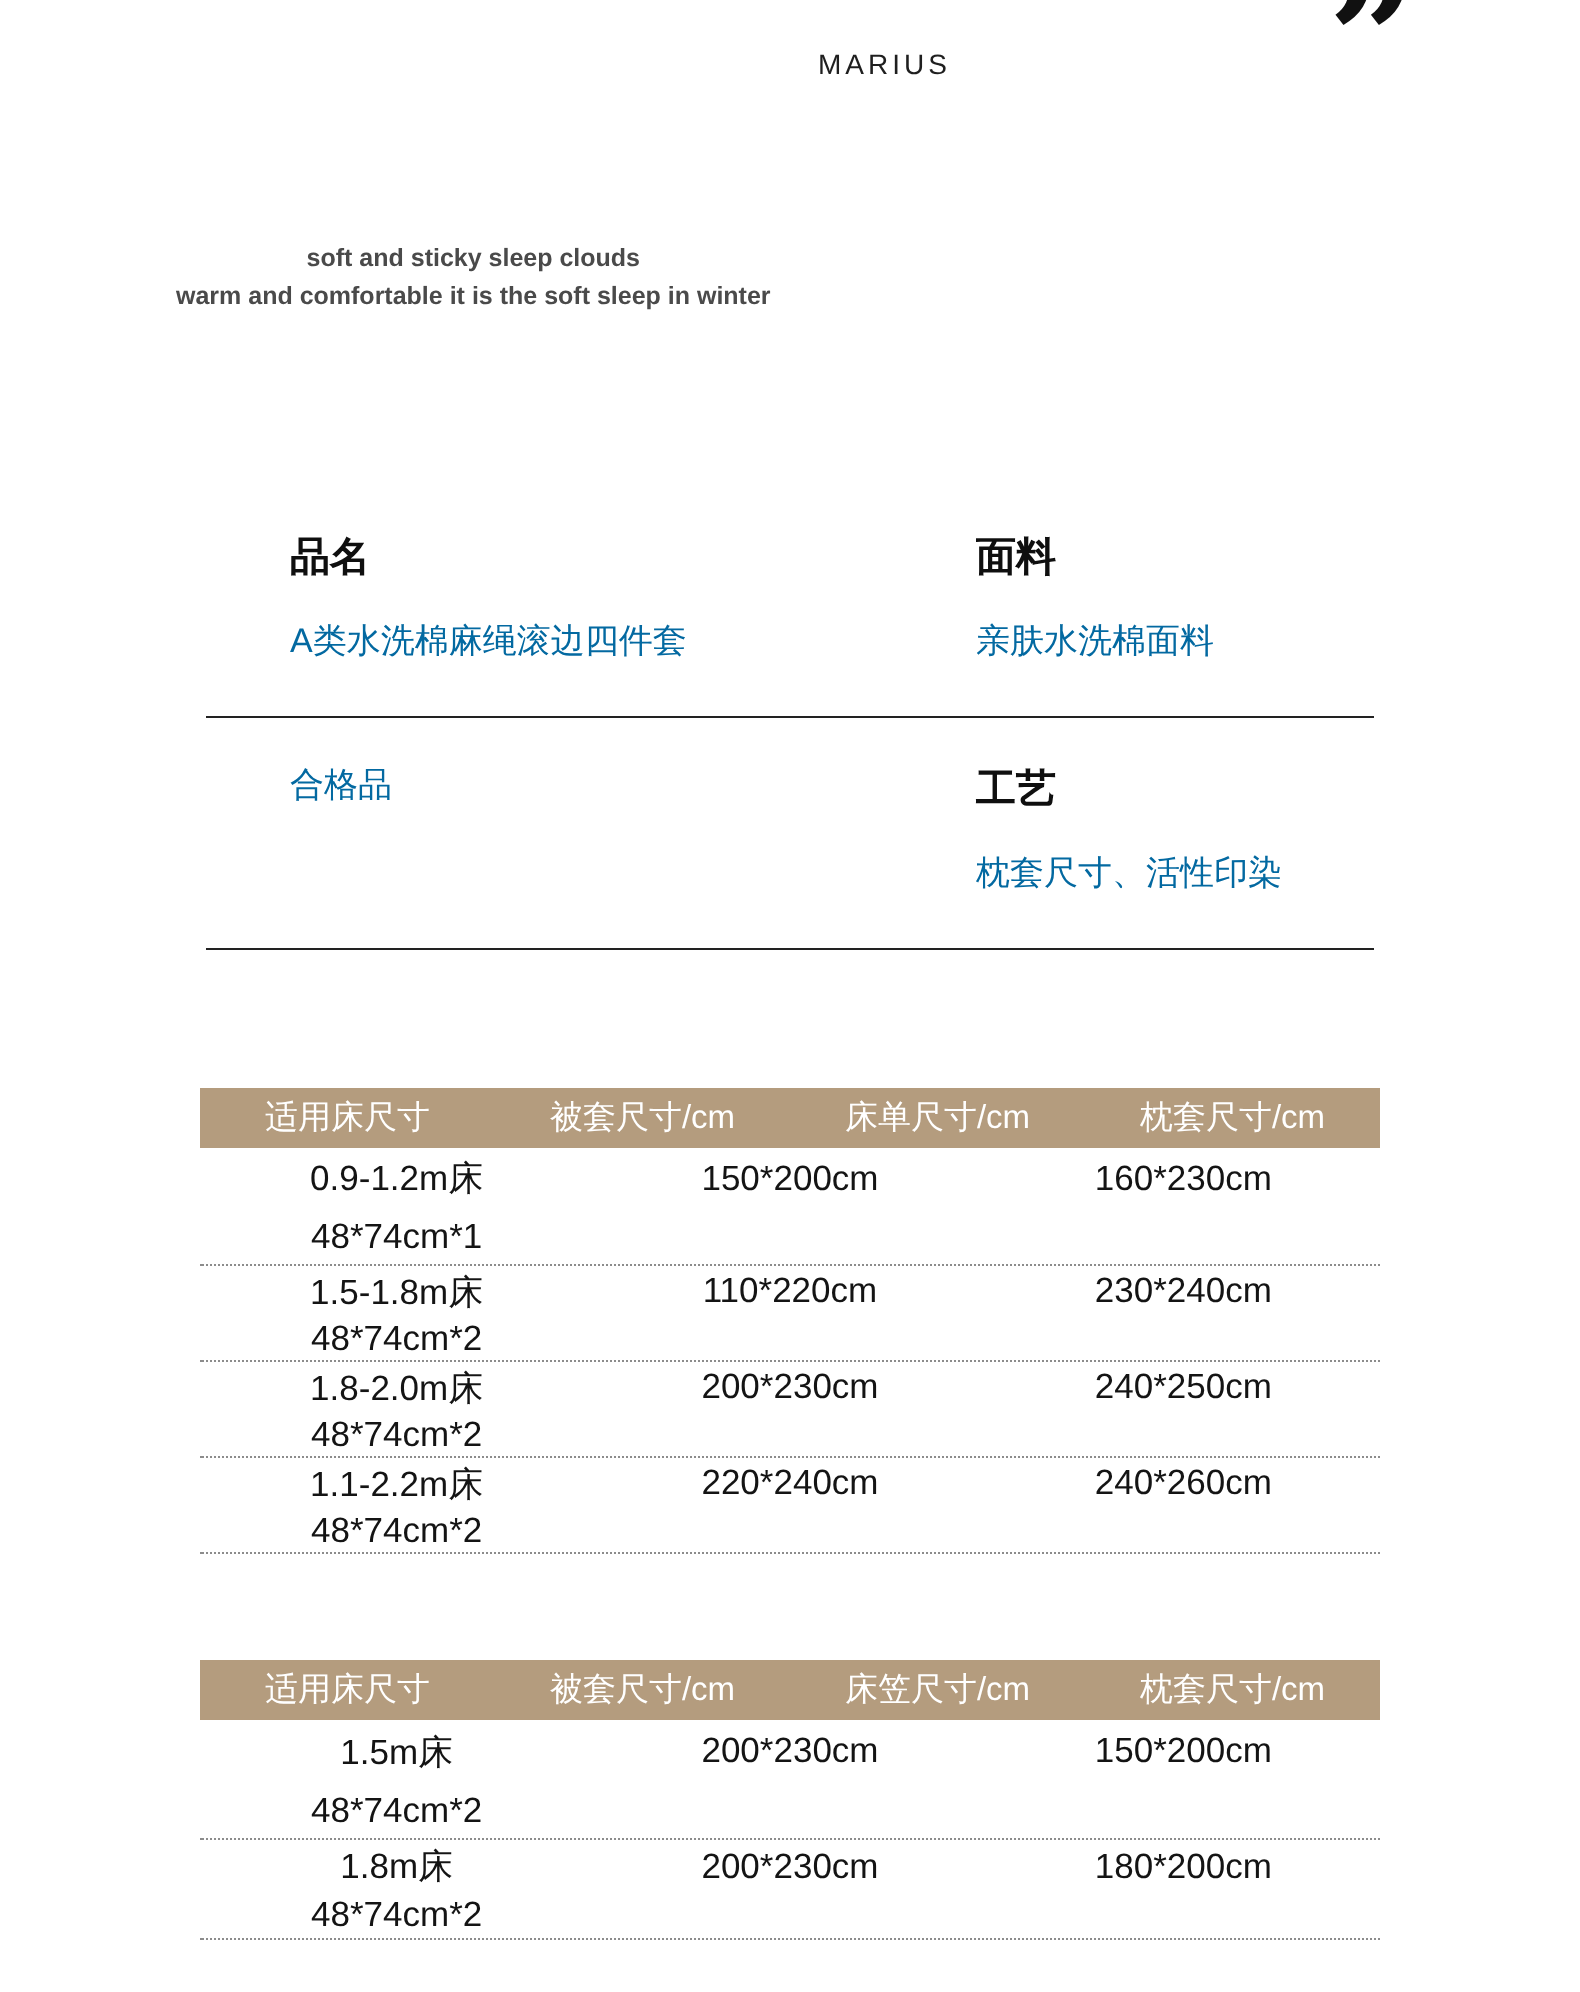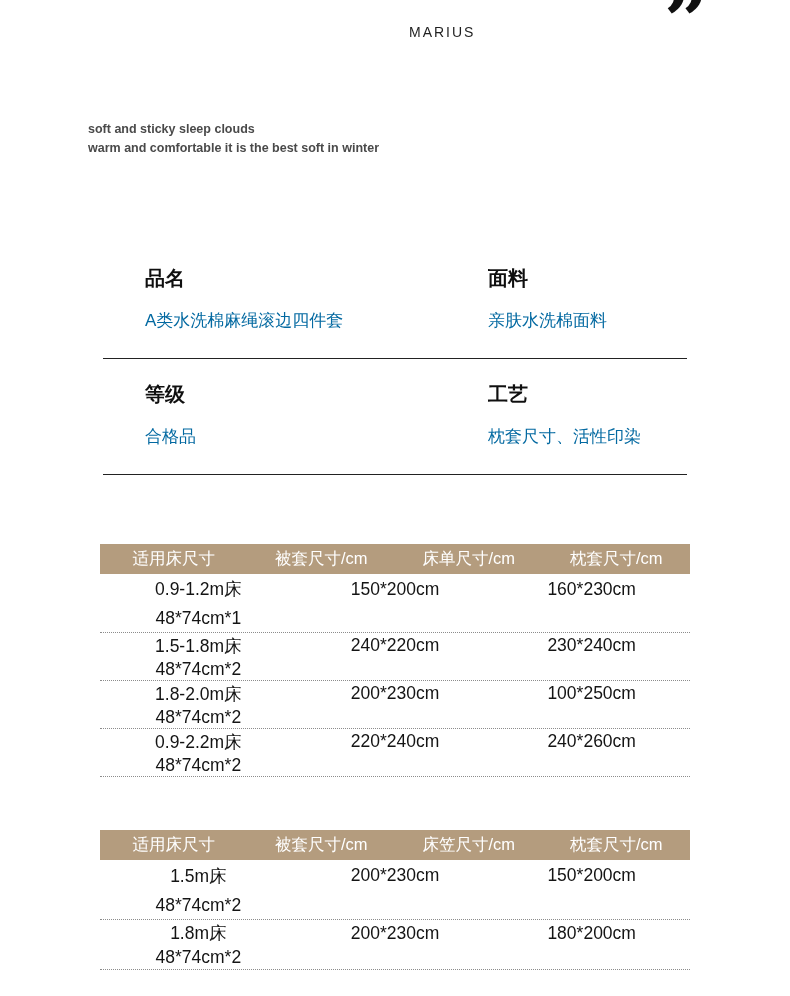--- a/index.html
+++ b/index.html
@@ -1,21 +1,21 @@
 <!DOCTYPE html>
 <html style="--header-bg: #b49c7e; --header-fg: #ffffff;"><head>
 <meta charset="utf-8">
 <style>
   * { margin:0; padding:0; box-sizing:border-box; }
   html,body { background:#ffffff; }
   body {
     width:790px; height:996px; position:relative; overflow:hidden;
     font-family:"Liberation Sans", sans-serif; color:#161616;
   }
-  .header { position:relative; height:170px; }
+  .header { position:relative; height:170px;text-align:center; }
   .brand {
     position:absolute; left:409px; top:24px;
     font-size:14px; letter-spacing:2px; color:#1f1f1f;
   }
   .page-title {
     position:absolute; left:82px; top:26px;
     font-family:"Liberation Serif", serif; font-weight:400;
     font-size:60px; letter-spacing:4px; color:#141414; white-space:nowrap;
   }
   .quote {
@@ -55,38 +55,37 @@
   .table-row.mid { height:50px; }
 </style>
 </head>
 <body>
 
 <div class="header">
   <div class="brand">MARIUS</div>
   <div class="quote">”</div>
   <div class="subtitle">
     <div>soft and sticky sleep clouds</div>
-    <div>warm and comfortable it is the best soft in winter</div>
+    <div>warm and comfortable it is the soft sleep in winter</div>
   </div>
 </div>
 
 <div class="info-section">
   <div class="info-row">
     <div class="info-cell left">
       <div class="info-label">品名</div>
       <div class="info-value">A类水洗棉麻绳滚边四件套</div>
     </div>
     <div class="info-cell">
       <div class="info-label">面料</div>
       <div class="info-value">亲肤水洗棉面料</div>
     </div>
   </div>
   <div class="info-row">
     <div class="info-cell left">
-      <div class="info-label">等级</div>
       <div class="info-value">合格品</div>
     </div>
     <div class="info-cell">
       <div class="info-label">工艺</div>
       <div class="info-value">枕套尺寸、活性印染</div>
     </div>
   </div>
 </div>
 
 <div class="size-table first">
@@ -97,32 +96,32 @@
     <div>枕套尺寸/cm</div>
   </div>
   <div class="table-row tall">
     <div>0.9-1.2m床</div>
     <div>150*200cm</div>
     <div>160*230cm</div>
     <div>48*74cm*1</div>
   </div>
   <div class="table-row">
     <div>1.5-1.8m床</div>
-    <div>240*220cm</div>
+    <div>110*220cm</div>
     <div>230*240cm</div>
     <div>48*74cm*2</div>
   </div>
   <div class="table-row">
     <div>1.8-2.0m床</div>
     <div>200*230cm</div>
-    <div>100*250cm</div>
+    <div>240*250cm</div>
     <div>48*74cm*2</div>
   </div>
   <div class="table-row">
-    <div>0.9-2.2m床</div>
+    <div>1.1-2.2m床</div>
     <div>220*240cm</div>
     <div>240*260cm</div>
     <div>48*74cm*2</div>
   </div>
 </div>
 
 <div class="size-table second">
   <div class="table-header">
     <div>适用床尺寸</div>
     <div>被套尺寸/cm</div>

